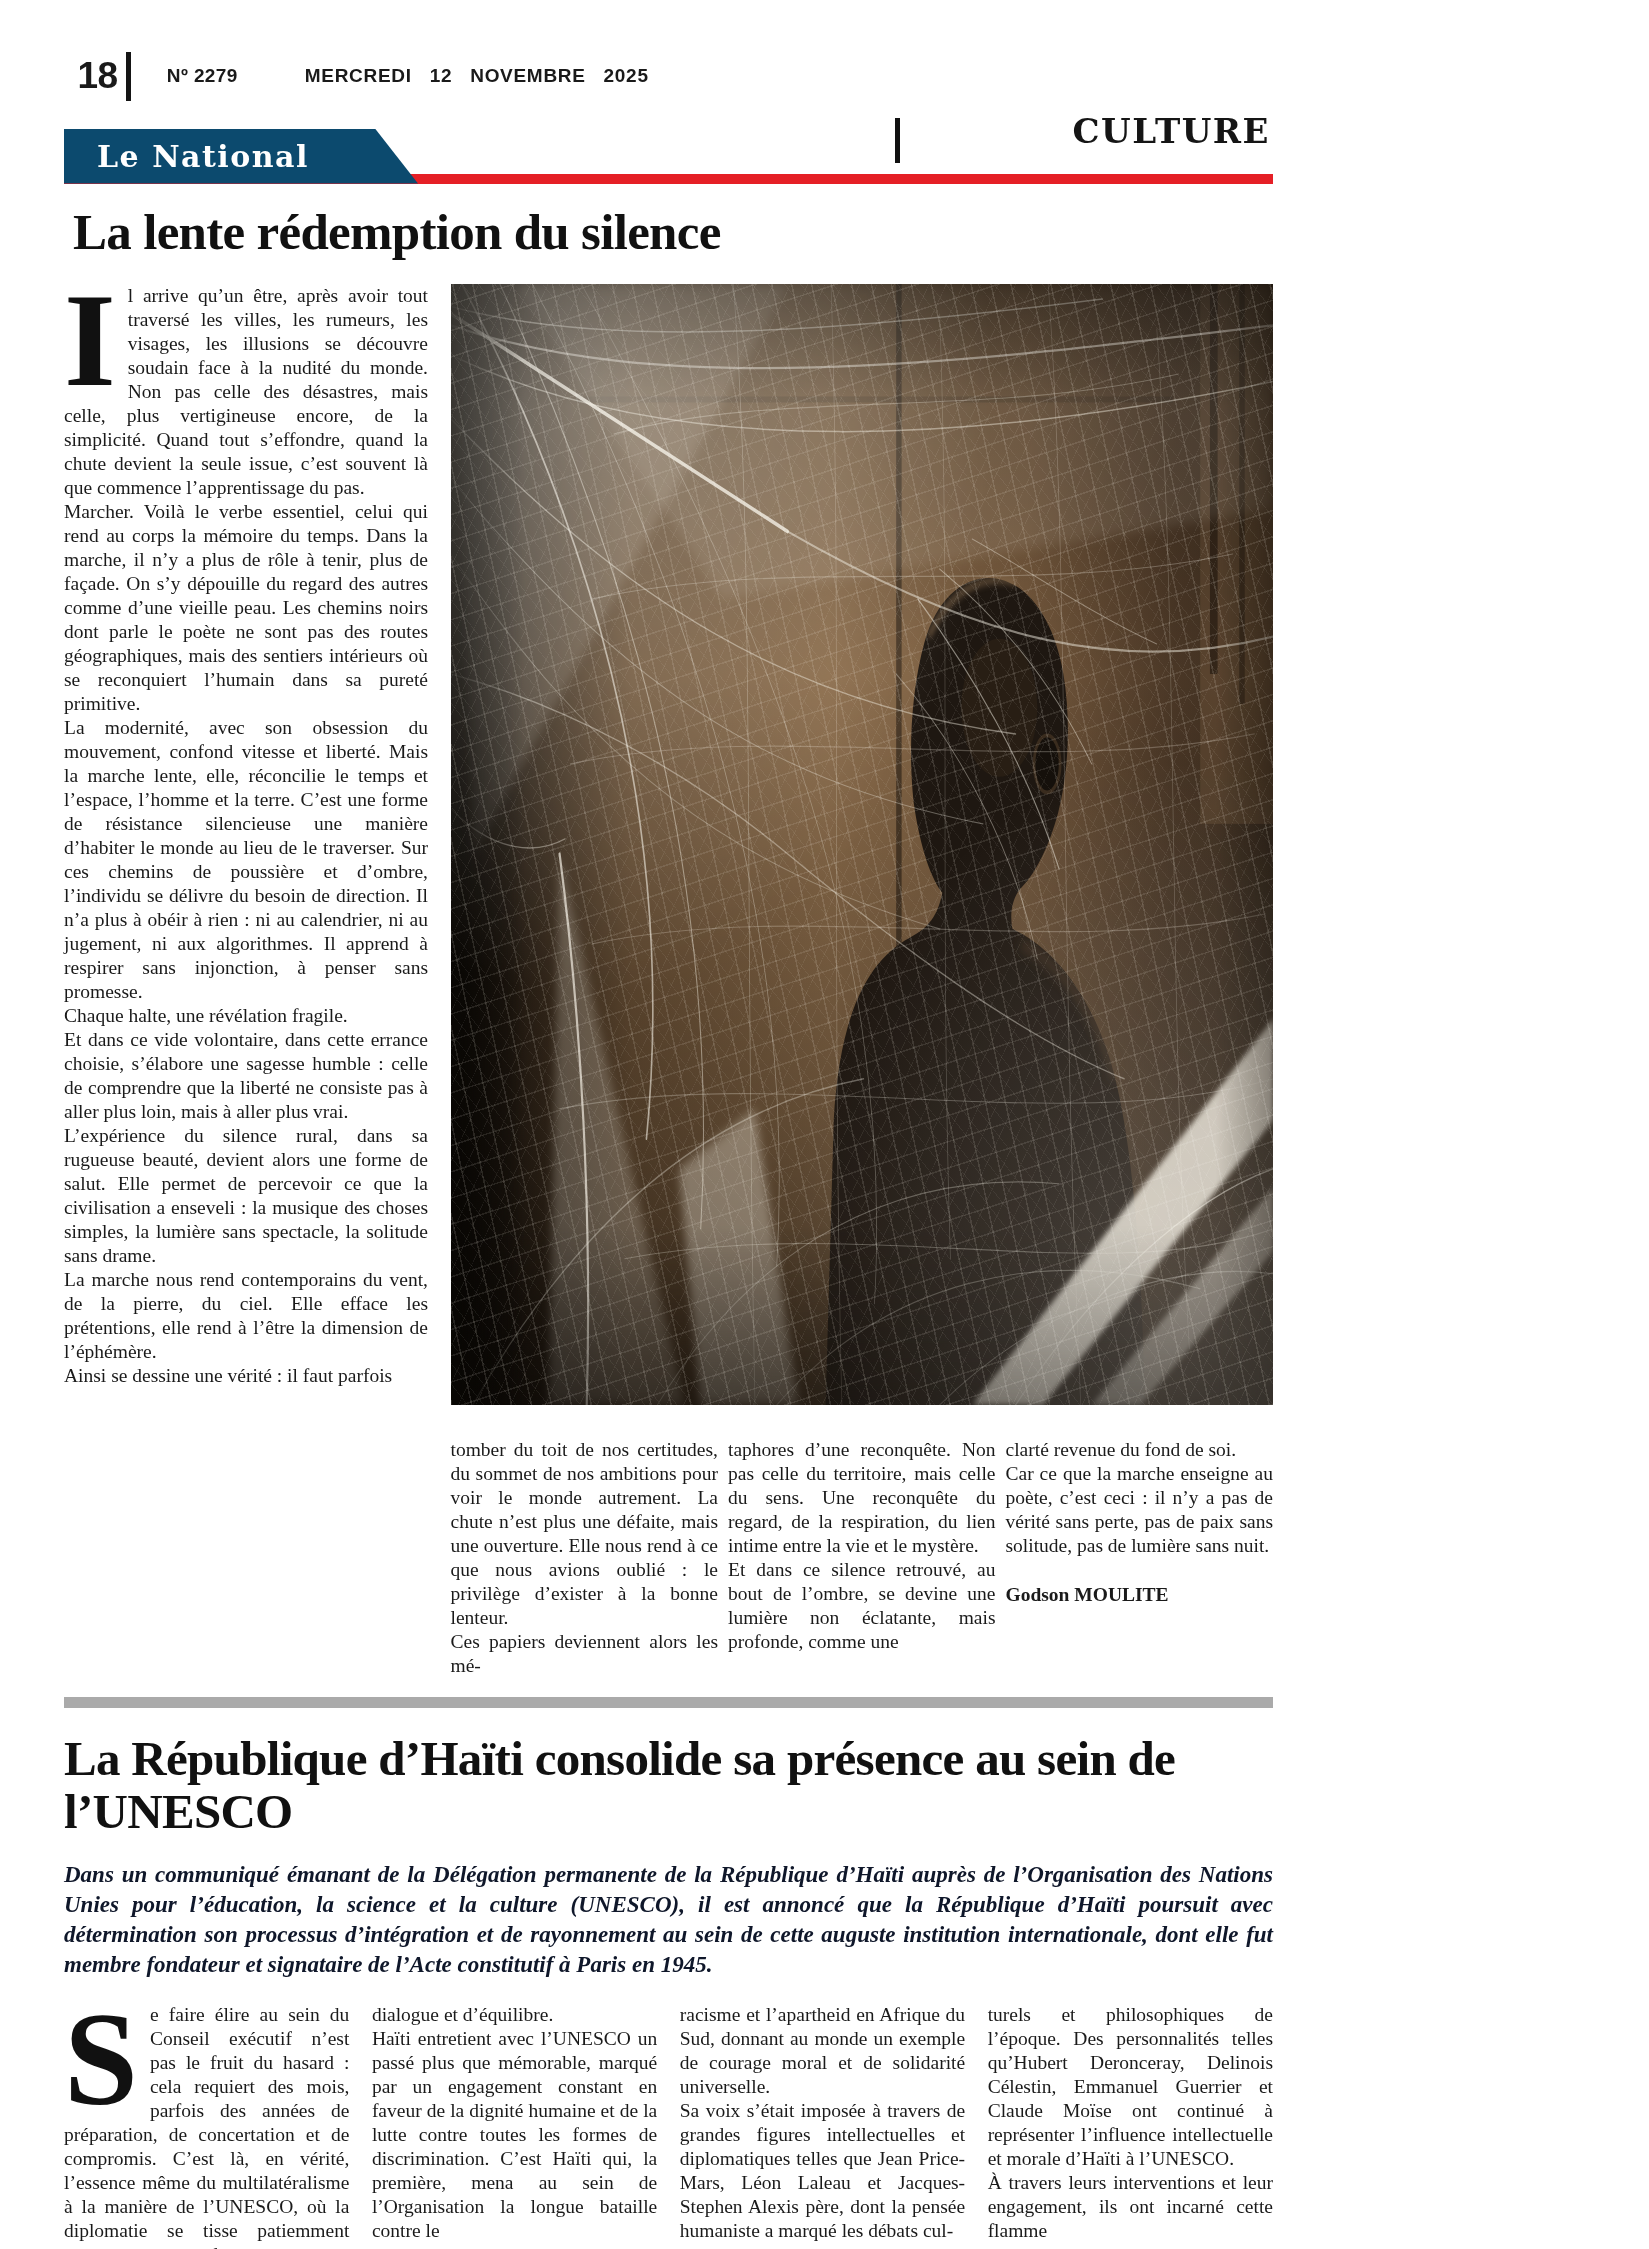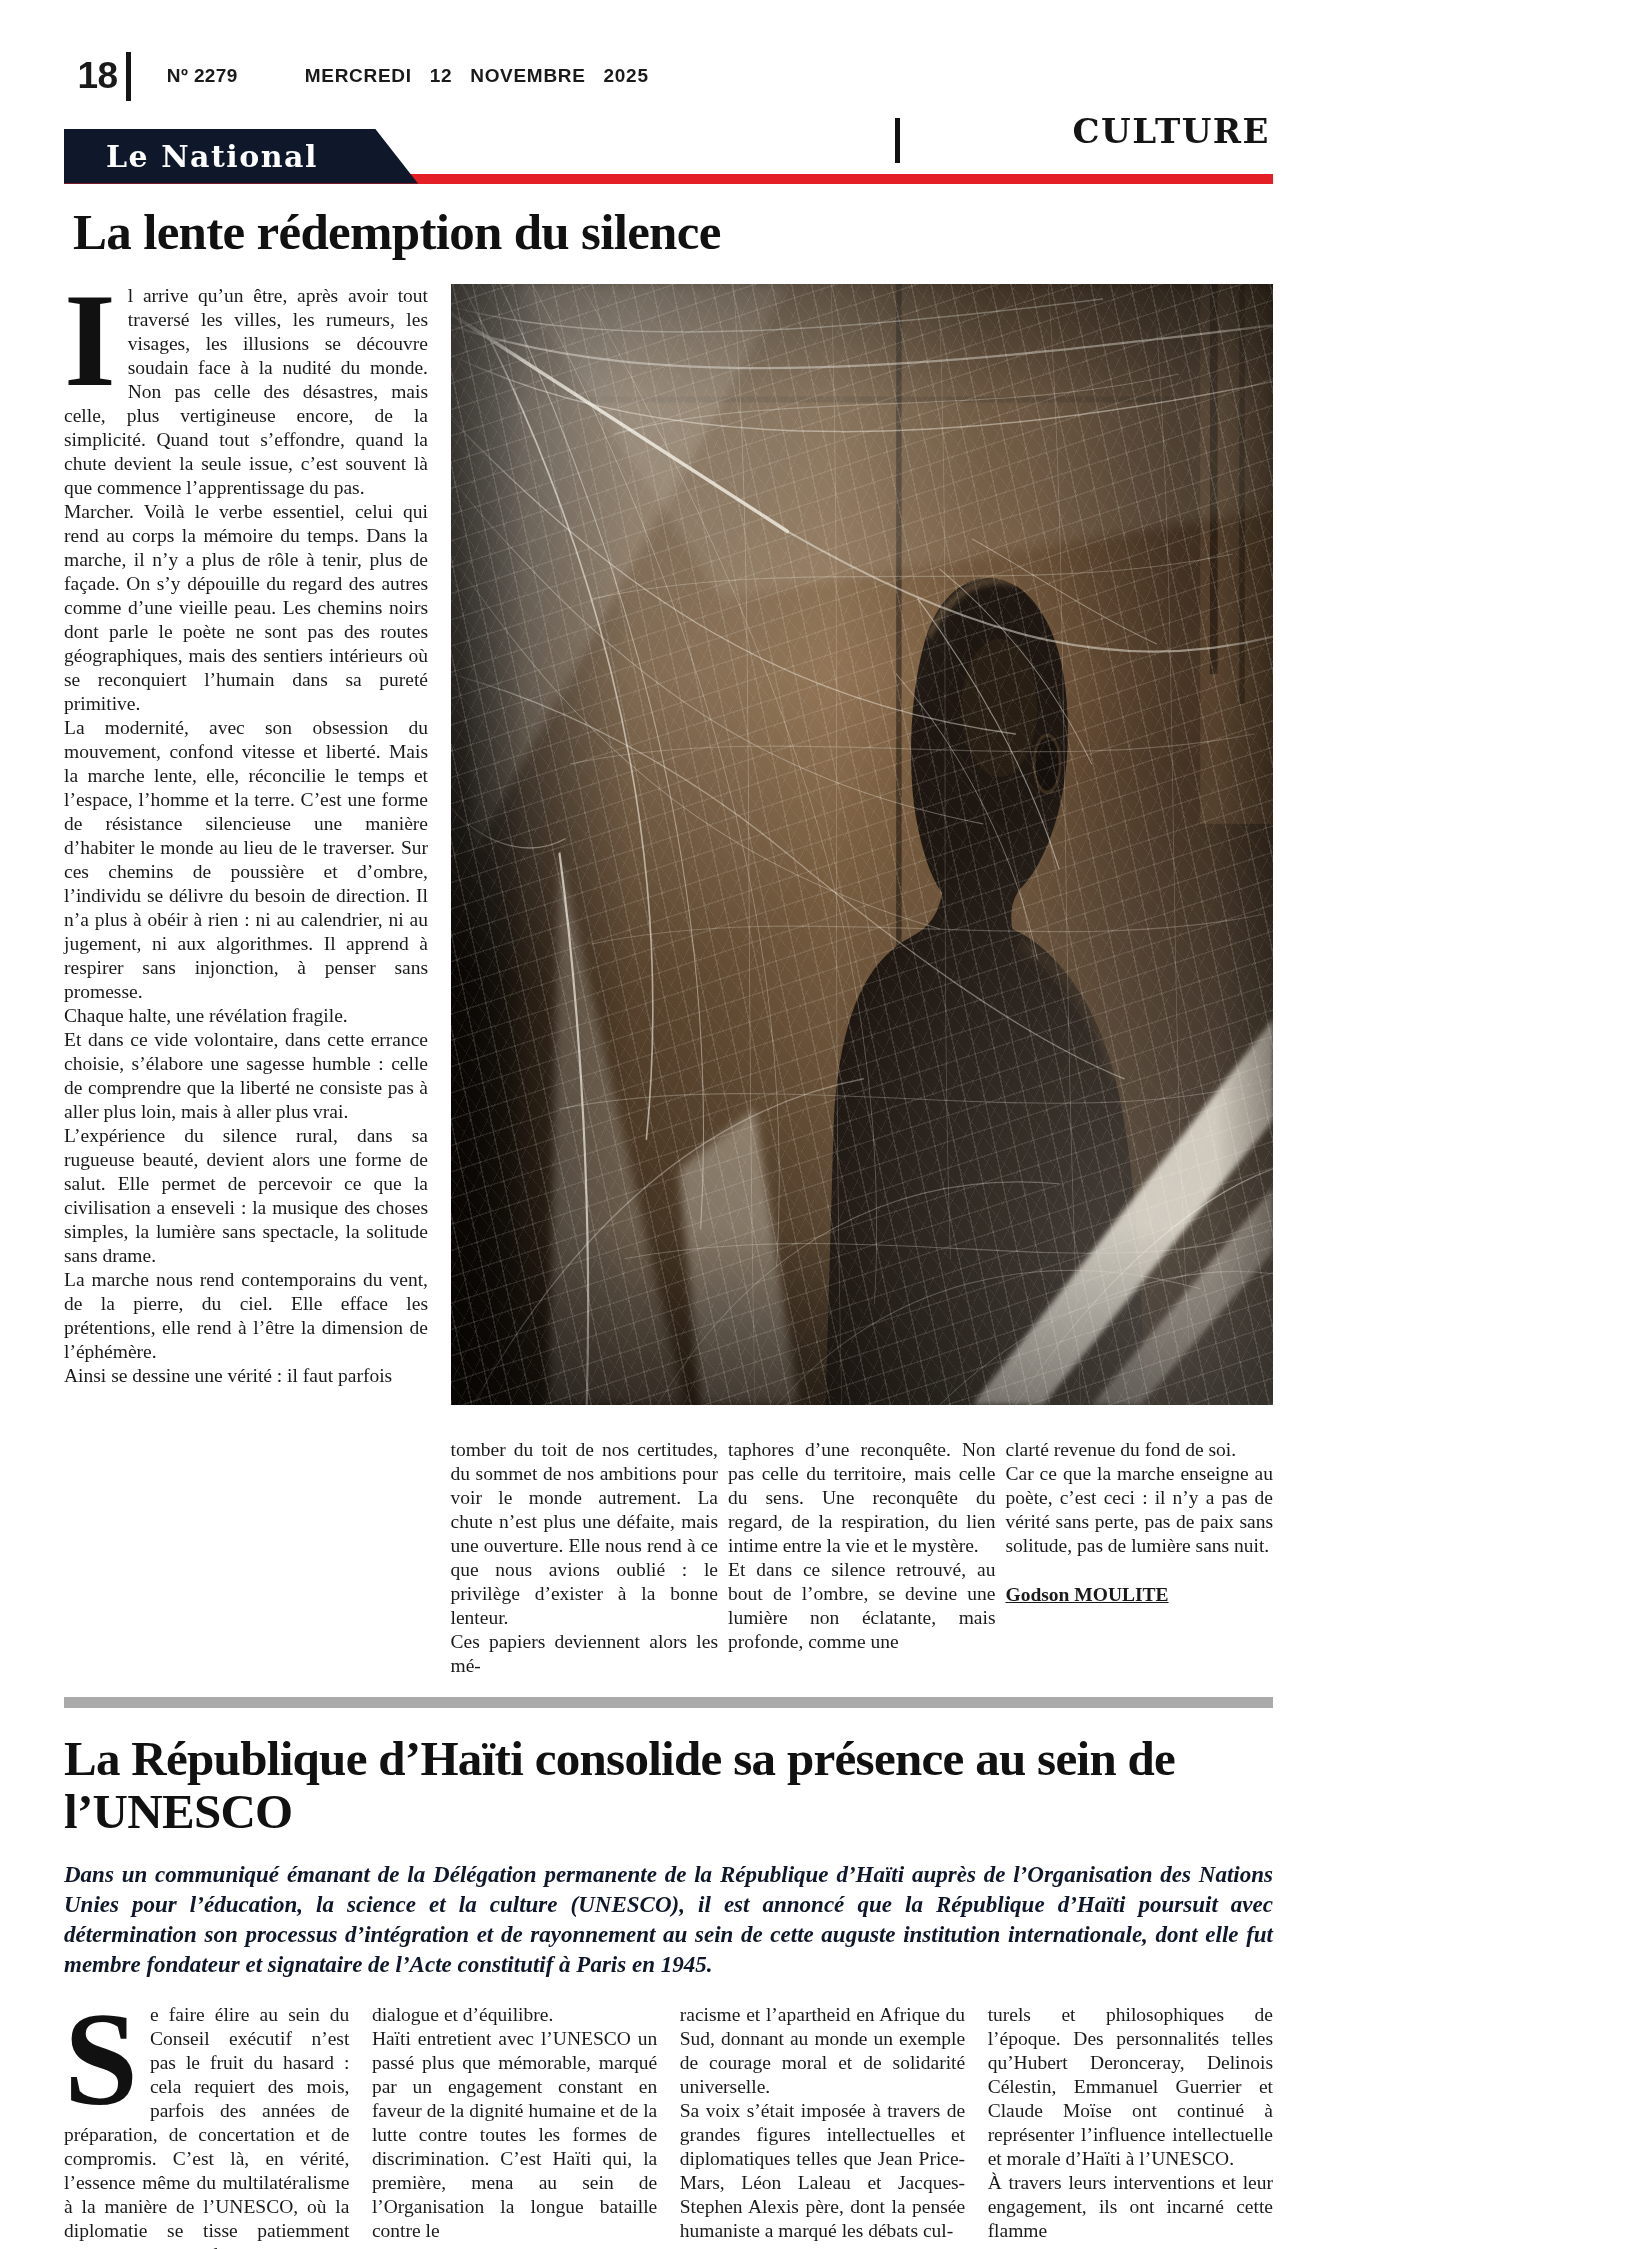--- a/index.html
+++ b/index.html
@@ -7,23 +7,23 @@
   .page{box-sizing:border-box;width:1337px;height:2250px;padding:52px 64px 0 64px;overflow:hidden;position:relative;}
 
   
   .meta-row{display:flex;align-items:center;margin-left:13.5px;height:48px;}
   .pagenum{font-family:"Liberation Sans",sans-serif;font-weight:700;font-size:37px;letter-spacing:-0.7px;}
   .pagebar{display:inline-block;width:4.5px;height:49px;background:#151515;margin:0 0 0 9px;}
   .issue{font-family:"Liberation Sans",sans-serif;font-weight:700;font-size:19px;margin-left:36px;letter-spacing:0.4px;}
   .date{font-family:"Liberation Sans",sans-serif;font-weight:700;font-size:19px;margin-left:67px;letter-spacing:0.7px;word-spacing:12px;}
   .band-row{position:relative;height:55px;margin-top:28.5px;}
   .red-line{position:absolute;left:0;right:0;bottom:0;height:9.7px;background:#e51f26;}
-  .brand-tab{position:absolute;left:0;top:0;bottom:0;width:354px;background:#0f172a;
+  .brand-tab{position:absolute;left:0;top:0;bottom:0;width:354px;background:#0c4a6e;
     clip-path:polygon(0 0,calc(100% - 43px) 0,100% 100%,0 100%);
-    display:flex;align-items:center;padding-left:42px;box-sizing:border-box;}
+    display:flex;align-items:center;padding-left:33px;box-sizing:border-box;}
   .brand-tab span{color:#ffffff;font-family:"DejaVu Serif",serif;font-weight:700;font-size:30px;letter-spacing:1.5px;}
   .sep-bar{position:absolute;right:373px;bottom:21px;width:5.2px;height:45px;background:#111;}
   .section{position:absolute;right:3px;bottom:33px;font-family:"DejaVu Serif",serif;font-weight:700;font-size:34px;letter-spacing:1.5px;color:#151515;}
 
   
   h1.a1-title{margin:19.5px 0 0 9px;font-family:"Liberation Serif",serif;font-weight:700;font-size:51px;letter-spacing:-0.7px;color:#111;}
   .a1-row{display:grid;grid-template-columns:364px 1fr;column-gap:22.5px;margin-top:22.5px;}
   .bodytext p{margin:0;font-size:19.5px;line-height:24px;text-align:justify;}
   .dropcap{float:left;font-family:"Liberation Serif",serif;font-weight:700;font-size:133px;line-height:0.76;padding:6px 12px 0 0;color:#111;}
   .photo{margin:0;width:100%;height:1121px;position:relative;overflow:hidden;background:#241b12;}
@@ -34,21 +34,21 @@
     linear-gradient(0deg, rgba(10,7,4,.5) 0, rgba(10,7,4,0) 16%),
     linear-gradient(180deg, rgba(10,7,4,.4) 0, rgba(10,7,4,0) 11%);}
   .photo::after{content:"";position:absolute;inset:0;z-index:3;mix-blend-mode:screen;background:
     repeating-linear-gradient(78deg, rgba(236,231,220,.13) 0 1.5px, transparent 1.5px 19.5px),
     repeating-linear-gradient(-18deg, rgba(236,231,220,.11) 0 1.5px, transparent 1.5px 25px),
     repeating-linear-gradient(52deg, rgba(236,231,220,.07) 0 0.7px, transparent 0.7px 12.7px),
     repeating-linear-gradient(-65deg, rgba(236,231,220,.08) 0 0.7px, transparent 0.7px 15.7px),
     radial-gradient(ellipse at 16% 10%, rgba(240,236,226,.30), transparent 42%),
     radial-gradient(ellipse at 88% 92%, rgba(240,236,226,.22), transparent 38%);}
   .a1-cols{display:grid;grid-template-columns:repeat(3,1fr);column-gap:10px;margin-top:33px;}
-  .byline{margin-top:25.5px !important;font-weight:700;font-size:20px;text-align:right;text-decoration:underline;}
+  .byline{margin-top:25.5px !important;font-weight:700;font-size:20px;text-align:right;}
 
   .divider{height:10.5px;background:#aaaaaa;margin-top:19.5px;}
 
   
   h2.a2-title{margin:25.5px 0 0 0;font-family:"Liberation Serif",serif;font-weight:700;font-size:49px;line-height:1.08;letter-spacing:-0.7px;color:#111;}
   h2.a2-title span{display:block;}
   .lead{margin-top:21px;font-weight:700;font-style:italic;font-size:23px;line-height:30px;text-align:justify;color:#0f172a;}
   .a2-cols{display:grid;grid-template-columns:repeat(4,1fr);column-gap:22.5px;margin-top:21px;}
   .suite{margin-top:6px !important;text-align:right !important;color:#e51f26;
     font-family:"Liberation Sans",sans-serif;font-size:23px;letter-spacing:0.4px;}

